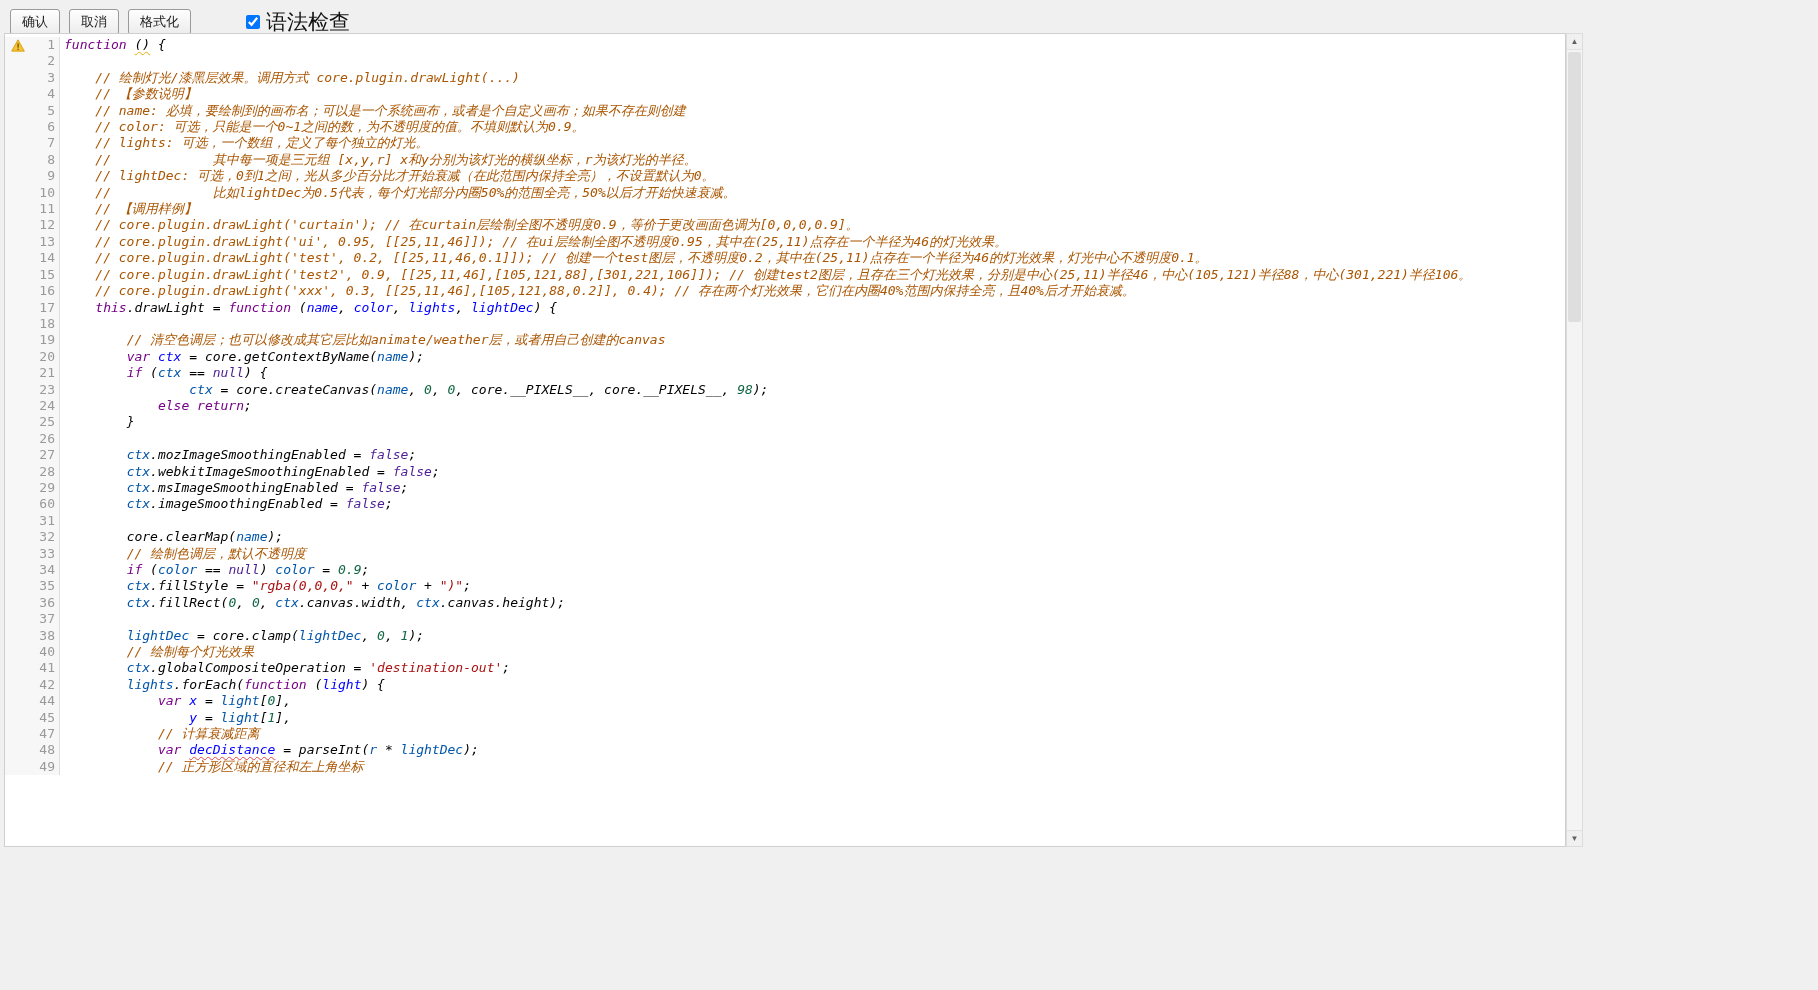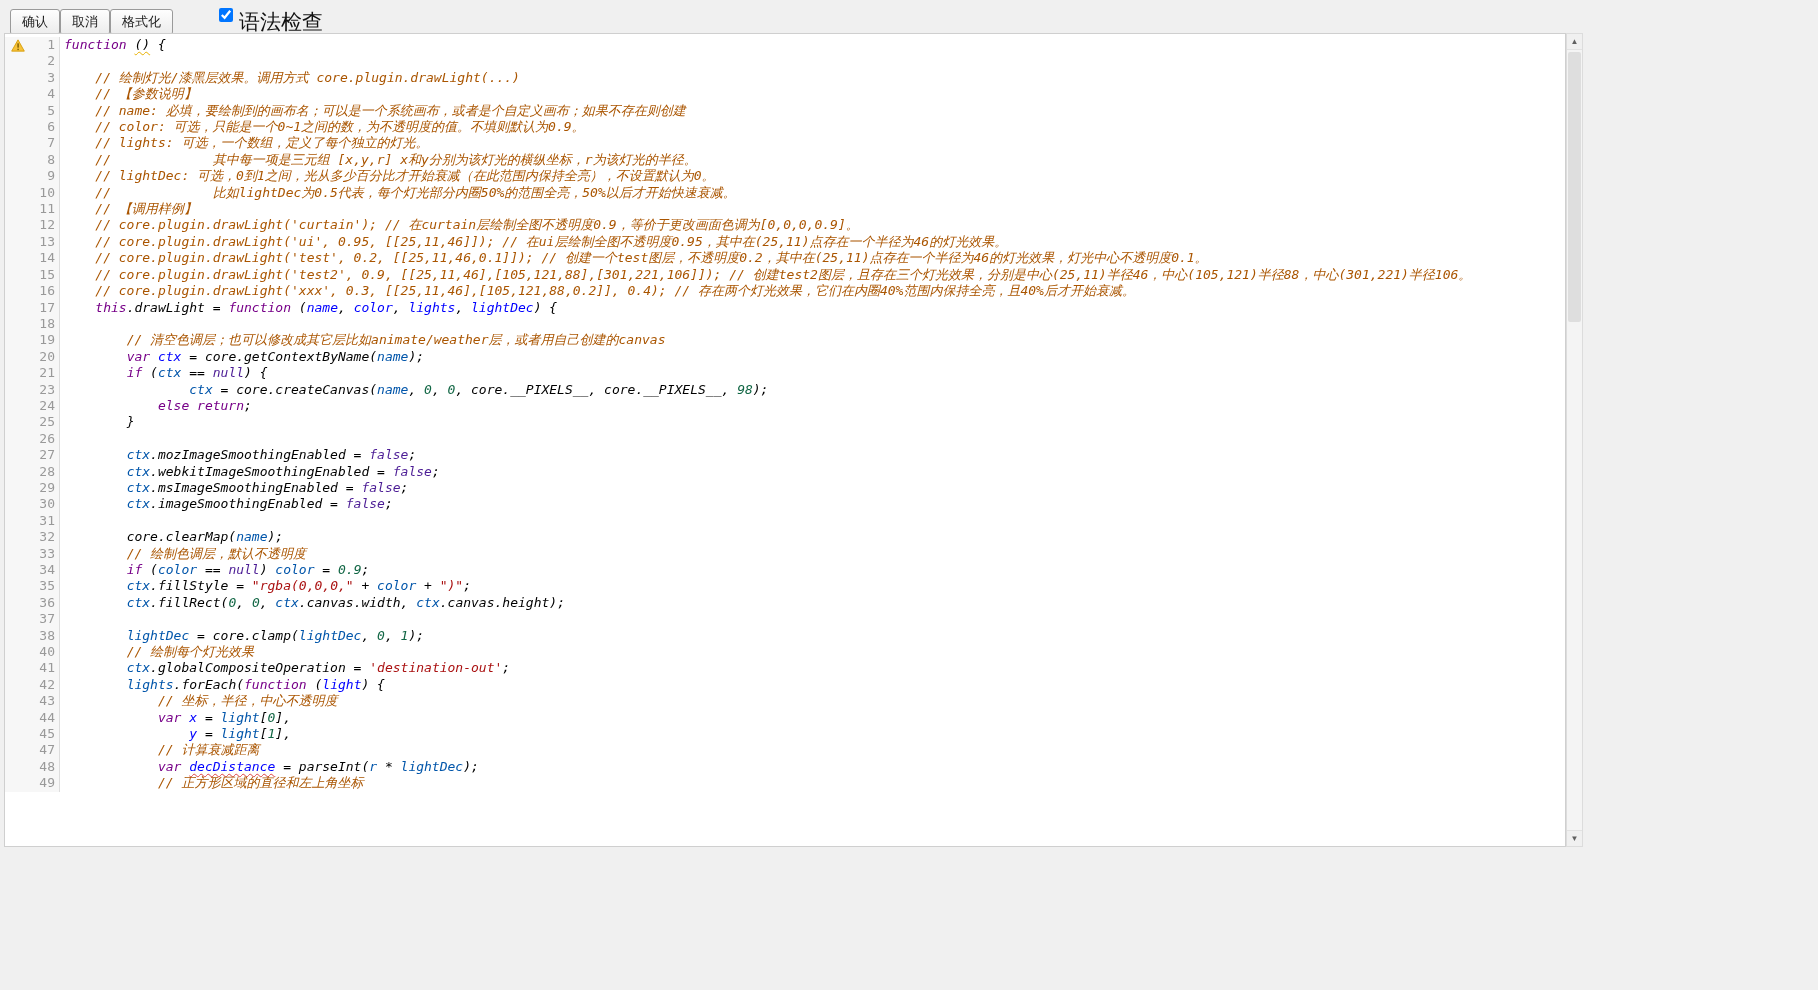--- a/index.html
+++ b/index.html
@@ -1,24 +1,24 @@
 <!DOCTYPE html>
 <html><head>
 <meta charset="utf-8">
 <style>
   * { margin:0; padding:0; box-sizing:border-box; }
   html,body { width:1818px; height:990px; overflow:hidden; background:#f0f0f0;
               font-family:"Liberation Sans", sans-serif; }
 
   
-  .toolbar { height:43px; display:flex; align-items:center; padding:4px 10px; }
+  .toolbar { height:43px; display:flex; align-items:center; gap:9px; padding:4px 10px; }
   .tb-btn { font-family:"Liberation Sans",sans-serif; font-size:13px; color:#1b1b1b;
             padding:3px 11px; background:linear-gradient(#fefefe,#ececec);
             border:1px solid #9a9a9a; border-radius:3px; cursor:pointer; }
-  .tb-check { display:flex; align-items:flex-start; gap:6px; margin-left:46px; }
+  .tb-check { display:flex; align-items:center; gap:6px; margin-left:46px; }
   .tb-check input { width:14px; height:14px; }
   .tb-check .lbl { font-size:21px; color:#111; }
 
   
   .editor { position:absolute; left:4px; top:33px; width:1562px; height:814px;
             background:#fff; border:1px solid #cfcfcf; overflow:hidden;
             font-family:"DejaVu Sans Mono","Liberation Mono",monospace;
             font-size:13px; line-height:16.4px; padding-top:3px; }
   .cm-line { display:flex; align-items:flex-start; min-height:16.4px; }
   .gut { flex:0 0 55px; display:flex; align-items:flex-start; background:#f7f7f7;
@@ -262,21 +262,21 @@
       <div class="cm-line">
         <div class="gut">
           <div class="mark"></div>
           <div class="num">29</div>
         </div>
         <div class="code"><span class="t-p">        </span><span class="t-v">ctx</span><span class="t-p">.msImageSmoothingEnabled = </span><span class="t-a">false</span><span class="t-p">;</span></div>
       </div>
       <div class="cm-line">
         <div class="gut">
           <div class="mark"></div>
-          <div class="num">30</div>
+          <div class="num">60</div>
         </div>
         <div class="code"><span class="t-p">        </span><span class="t-v">ctx</span><span class="t-p">.imageSmoothingEnabled = </span><span class="t-a">false</span><span class="t-p">;</span></div>
       </div>
       <div class="cm-line">
         <div class="gut">
           <div class="mark"></div>
           <div class="num">31</div>
         </div>
         <div class="code">​</div>
       </div>
@@ -342,27 +342,20 @@
           <div class="num">41</div>
         </div>
         <div class="code"><span class="t-p">        </span><span class="t-v">ctx</span><span class="t-p">.globalCompositeOperation = </span><span class="t-s">'destination-out'</span><span class="t-p">;</span></div>
       </div>
       <div class="cm-line">
         <div class="gut">
           <div class="mark"></div>
           <div class="num">42</div>
         </div>
         <div class="code"><span class="t-p">        </span><span class="t-v">lights</span><span class="t-p">.forEach(</span><span class="t-k">function</span><span class="t-p"> (</span><span class="t-d">light</span><span class="t-p">) {</span></div>
-      </div>
-      <div class="cm-line">
-        <div class="gut">
-          <div class="mark"></div>
-          <div class="num">43</div>
-        </div>
-        <div class="code"><span class="t-p">            </span><span class="t-c">// 坐标，半径，中心不透明度</span></div>
       </div>
       <div class="cm-line">
         <div class="gut">
           <div class="mark"></div>
           <div class="num">44</div>
         </div>
         <div class="code"><span class="t-p">            </span><span class="t-k">var</span><span class="t-p"> </span><span class="t-d">x</span><span class="t-p"> = </span><span class="t-v">light</span><span class="t-p">[</span><span class="t-n">0</span><span class="t-p">],</span></div>
       </div>
       <div class="cm-line">
         <div class="gut">

